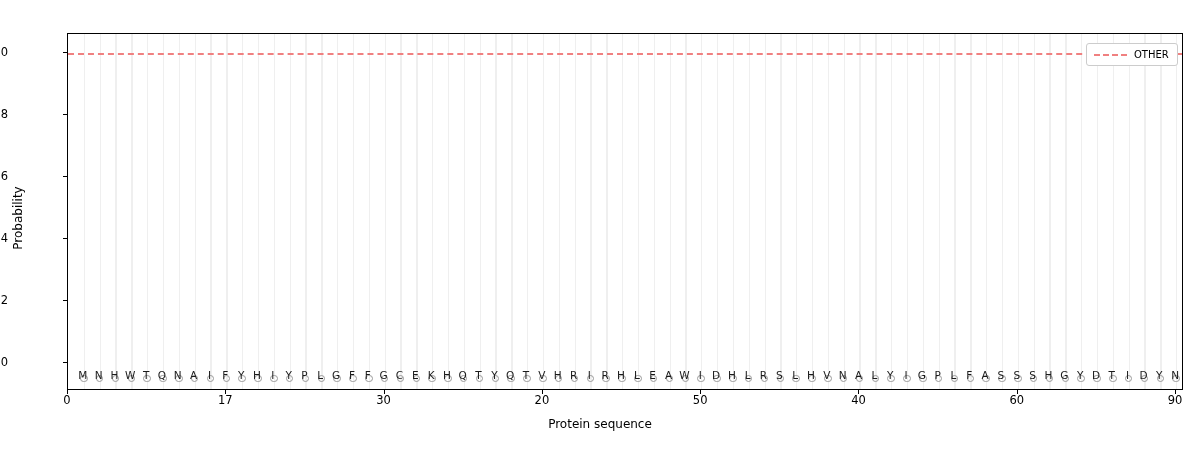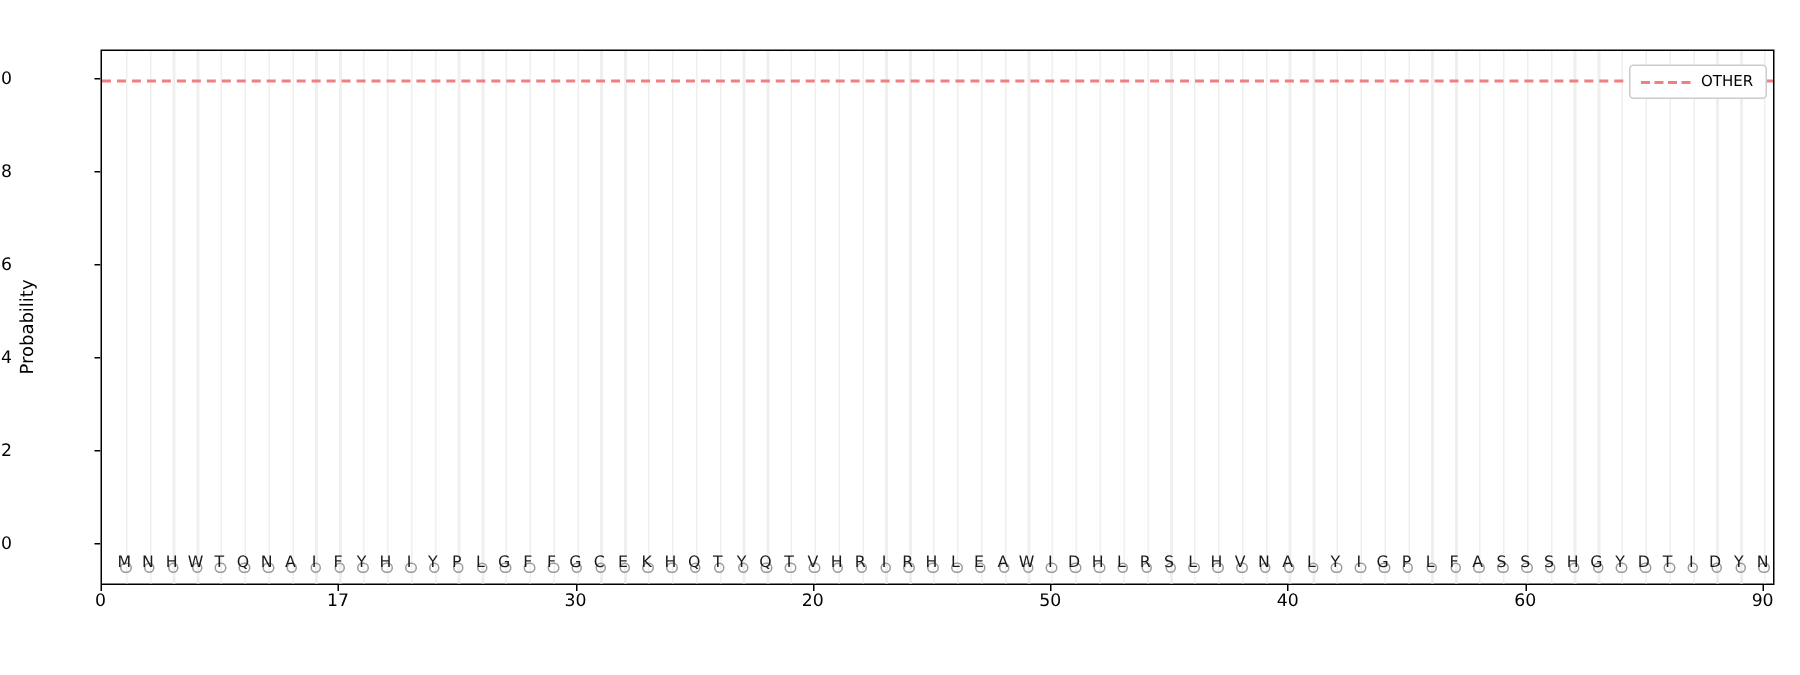--- a/index.html
+++ b/index.html
@@ -417,19 +417,20 @@
       <div class="xtick-label" style="left: 700.191px;">50</div>
       <div class="xtick-mark" style="left: 700.191px;"></div>
       <div class="xtick-label" style="left: 858.489px;">40</div>
       <div class="xtick-mark" style="left: 858.489px;"></div>
       <div class="xtick-label" style="left: 1016.79px;">60</div>
       <div class="xtick-mark" style="left: 1016.79px;"></div>
       <div class="xtick-label" style="left: 1175.09px;">90</div>
       <div class="xtick-mark" style="left: 1175.09px;"></div>
     </div>
 
+  <div id="xlabel">Protein sequence</div>
 
   <div id="legend">
     <span class="legend-swatch"></span>
     <span class="legend-label">OTHER</span>
   </div>
 
 </div>
 
 </body></html>

